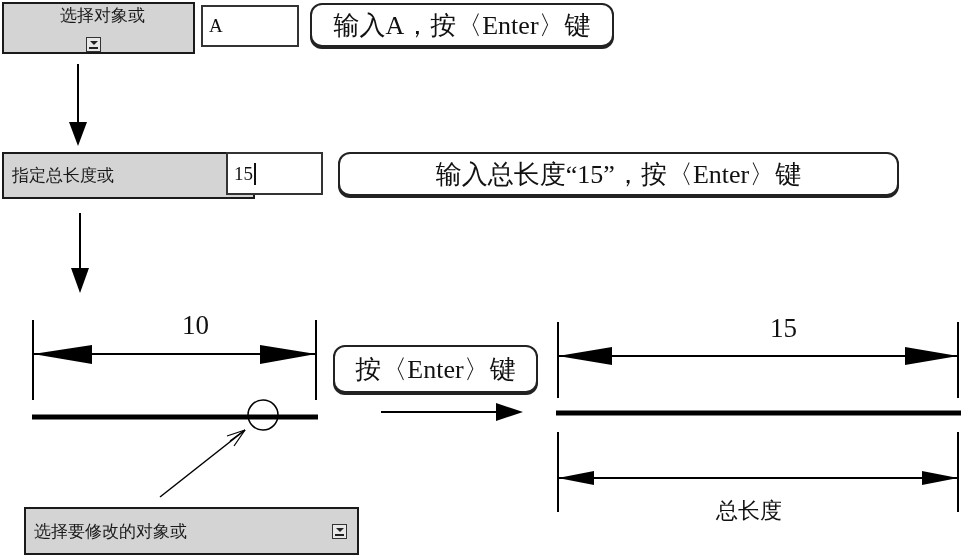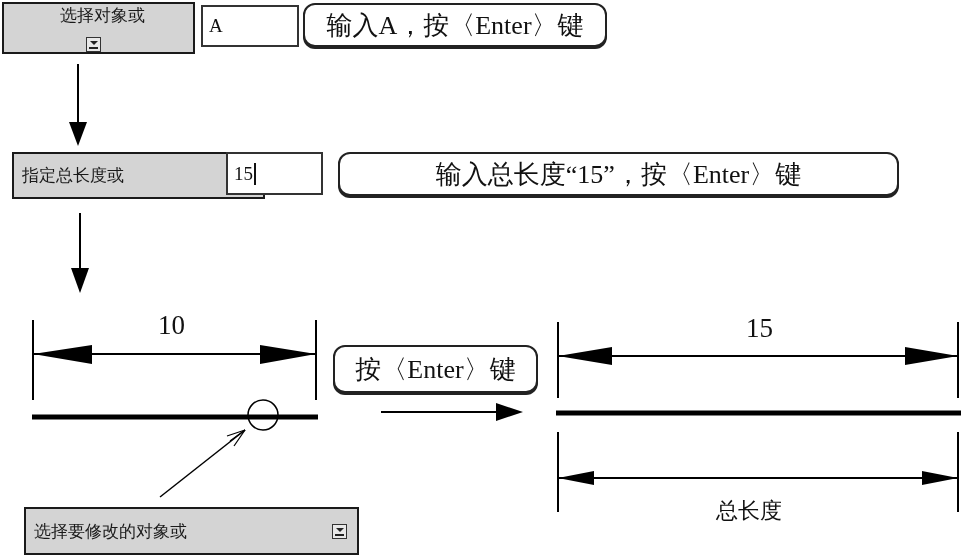--- a/index.html
+++ b/index.html
@@ -16,39 +16,39 @@
                 border-top:4px solid #222; }
   .dd::after { content:""; position:absolute; left:2px; right:2px; bottom:2px; height:2px; background:#222; }
   .field { position:absolute; background:#fff; border:2px solid #333; box-sizing:border-box;
            font-family:"Liberation Serif", serif; font-size:19px; padding-left:6px;
            display:flex; align-items:center; }
   .caret { display:inline-block; width:2px; height:22px; background:#111; margin-left:1px; }
   .bubble { position:absolute; border:2px solid #222; border-radius:12px; box-sizing:border-box;
             background:#fff; font-family:"Liberation Serif", "DejaVu Serif", serif;
             font-size:26px; display:flex; align-items:center; justify-content:center; white-space:nowrap;
             box-shadow: inset 0 -2px 0 #fff, 0 2px 0 #222; }
-  .dimtxt { position:absolute; font-family:"Liberation Serif", serif; font-size:27px; }
+  .dimtxt { position:absolute; font-family:"Liberation Serif", serif; font-size:27px;margin-left:24px; }
   .cap { position:absolute; font-family:"DejaVu Serif", serif; font-size:22px; }
   svg { position:absolute; left:0; top:0; }
 </style>
 </head>
 <body>
 
 <div class="prompt" style="left:2px; top:2px; width:193px; height:52px;flex-direction:column;">
   <span class="ptxt">选择对象或</span>
   <span class="dd"></span>
 </div>
 <div class="field" style="left:201px; top:5px; width:98px; height:42px;">
   <span>A</span>
 </div>
-<div class="bubble" style="left:303px; top:3px; width:304px; height:44px;">
+<div class="bubble" style="left:310px; top:3px; width:304px; height:44px;">
   <span>输入A，按〈Enter〉键</span>
 </div>
 
-<div class="prompt" style="left:2px; top:152px; width:253px; height:47px;margin-left:10px;">
+<div class="prompt" style="left:2px; top:152px; width:253px; height:47px;">
   <span class="ptxt">指定总长度或</span>
   <span class="dd"></span>
 </div>
 <div class="field" style="left:226px; top:152px; width:97px; height:43px;">
   <span>15</span>
     <span class="caret"></span>
 </div>
 <div class="bubble" style="left:338px; top:152px; width:561px; height:44px;">
   <span>输入总长度“15”，按〈Enter〉键</span>
 </div>

